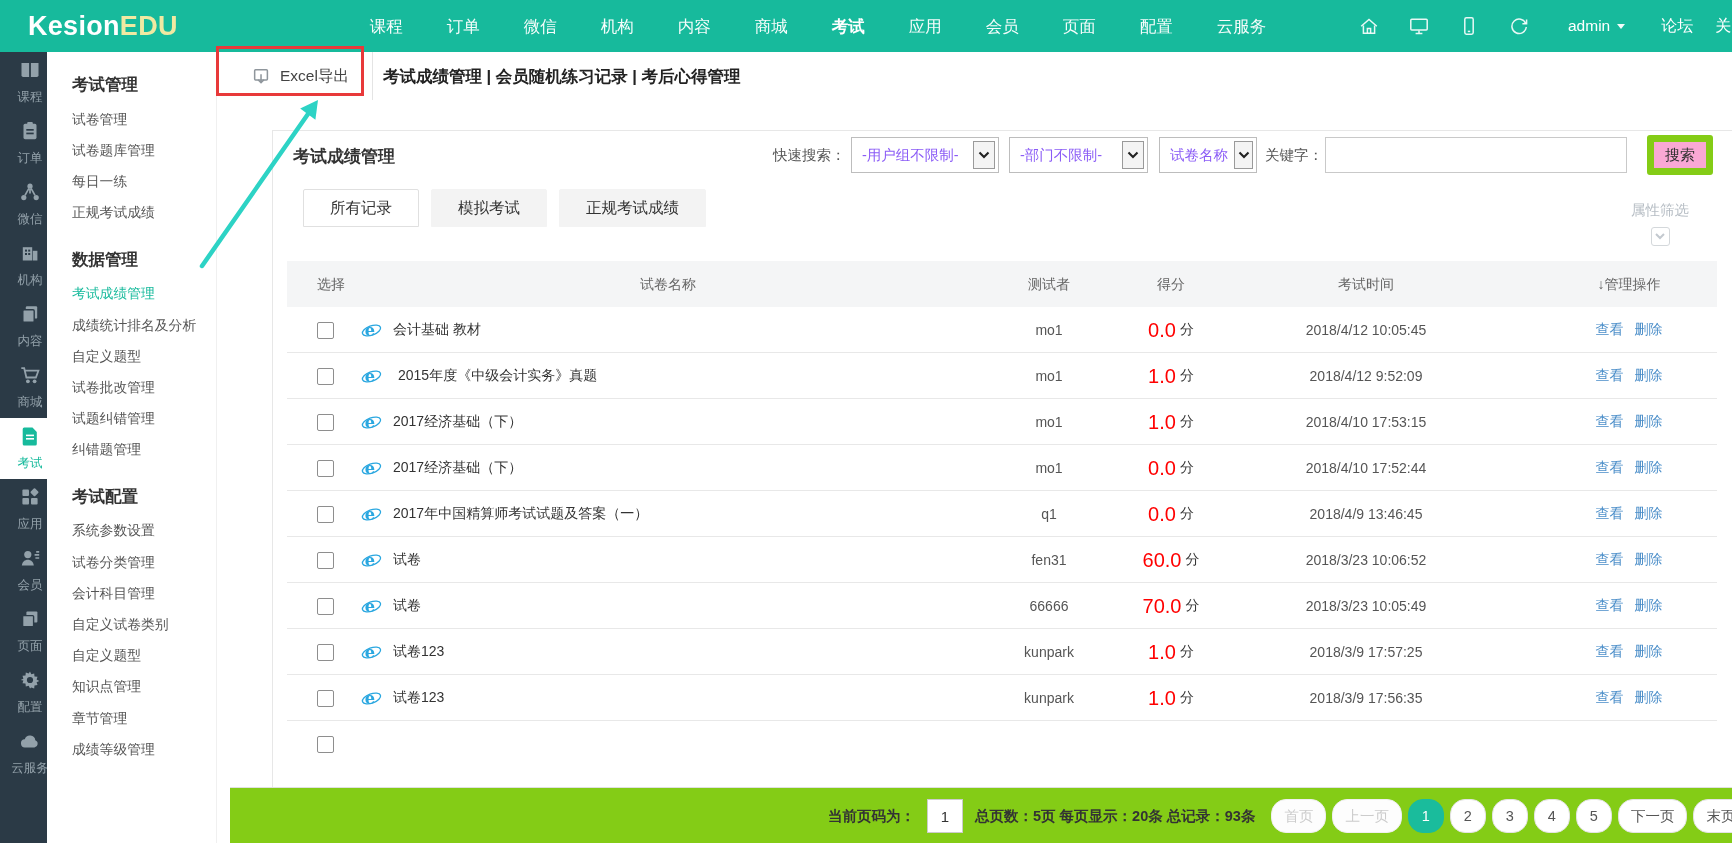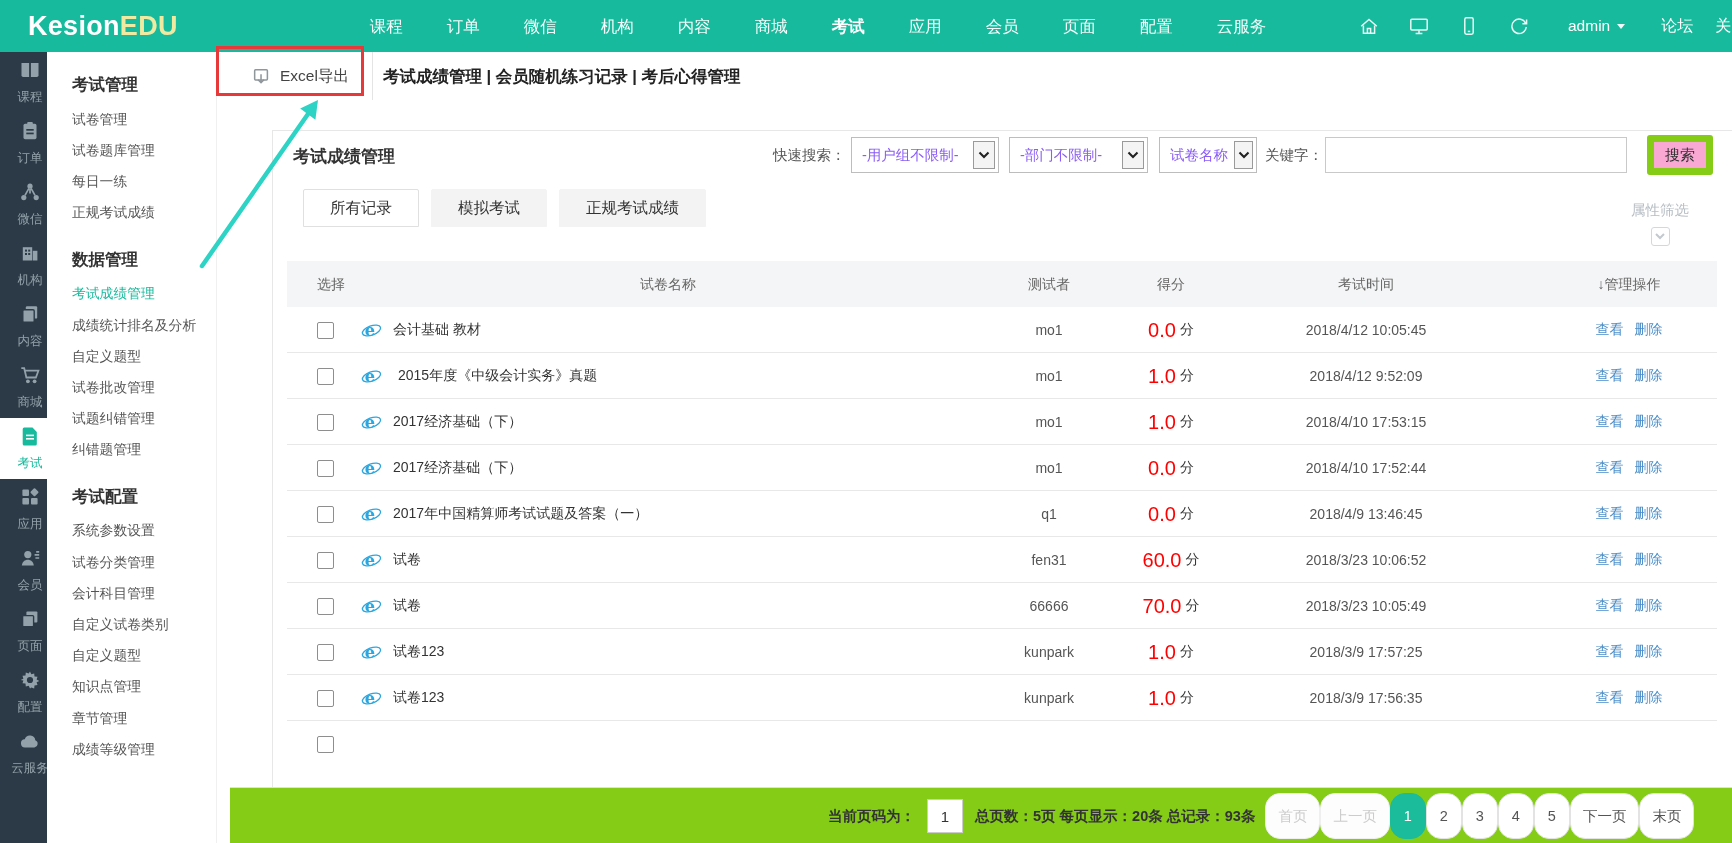--- a/index.html
+++ b/index.html
@@ -95,22 +95,22 @@
   .lnk + .lnk { margin-left:11px; }
   .center { transform:translateX(-50%); justify-content:flex-end; }
   
   .footer { position:absolute; left:230px; right:0; bottom:0; height:56px; background:#84cc16;
     border-top:1px solid #e0e0e0; z-index:25; }
   .pg { position:absolute; left:598px; top:0; height:56px; display:flex; align-items:center; white-space:nowrap;}
   .pg-label, .pg-summary { font-size:14.5px; font-weight:700; color:#333; }
   .pg-current { width:36px; height:34px; border:1px solid #ccc; text-align:center; font-size:15px;
     color:#333; margin:0 12px; outline:none;}
   .pg-summary { margin-right:10px; }
-  .pg-btn { min-width:36px; height:46px; border:1px solid #e3e3e3; background:#fff; border-radius:15px;
-    font-size:14.5px; color:#555; display:inline-flex; align-items:center;
+  .pg-btn { min-width:36px; height:34px; border:1px solid #e3e3e3; background:#fff; border-radius:15px;
+    margin-left:6px; font-size:14.5px; color:#555; display:inline-flex; align-items:center;
     justify-content:center; padding:0 12px; cursor:pointer; font-family:inherit;}
   .pg-btn.disabled { color:#ccc; border-color:#efefef; background:#fdfdfd; cursor:default;}
   .pg-btn.active { background:#1abc9c; border-color:#1abc9c; color:#fff; }
 </style>
 </head>
 <body>
 
 <header class="topnav">
   <div class="logo"><span>Kesion</span><span class="edu">EDU</span></div>
   <nav class="nav-items">

